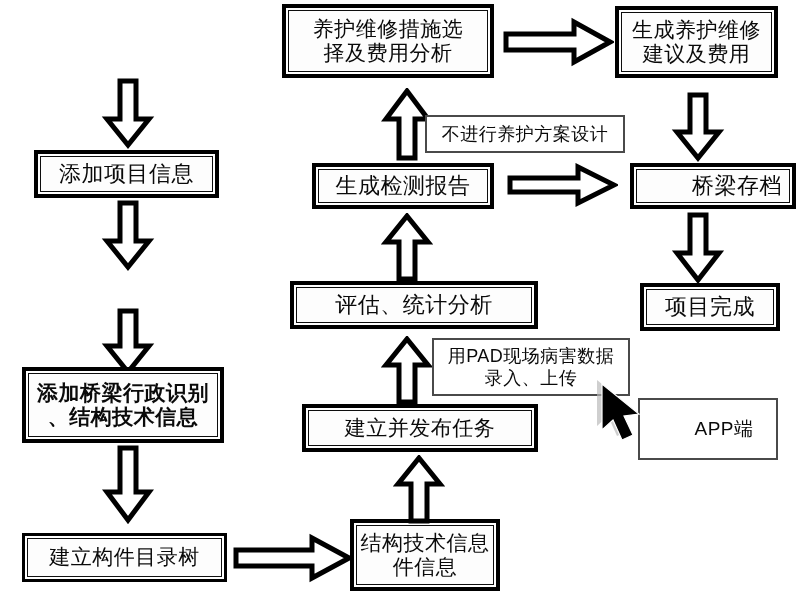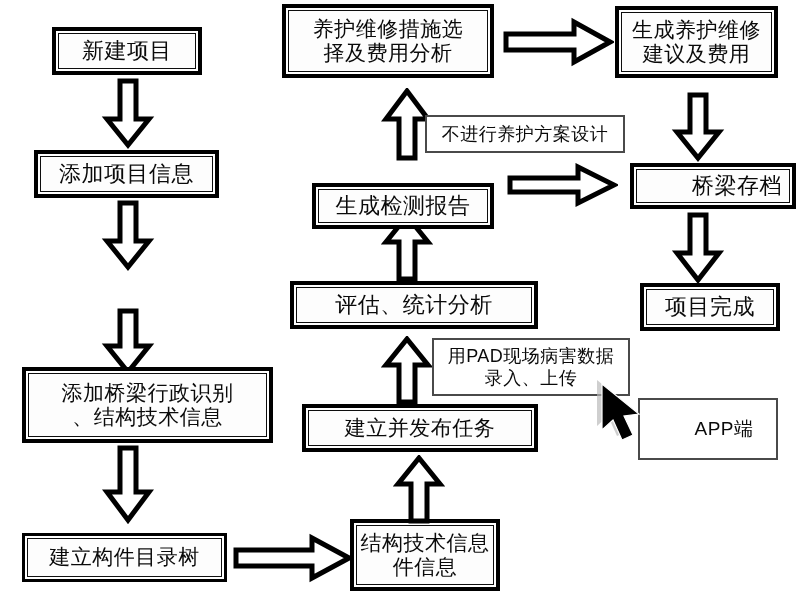--- a/index.html
+++ b/index.html
@@ -75,23 +75,20 @@
     fill: #000000;
     stroke: #ffffff;
     stroke-width: 1.2;
   }
 </style>
 </head>
 <body>
 
 <div id="canvas">
 
-  <div class="node heavy fs-22" style="left:52px; top:27px; width:150px; height:48px;">
-    <span class="label">新建项目</span>
-  </div>
 
   <div class="conn" style="left:99px; top:78px; width:58px; height:72px;">
     <svg width="58" height="72" viewBox="0 0 58 72">
       <polygon class="arrow-shape" points="21,3 37,3 37,41 50,41 29,67 8,41 21,41"></polygon>
     </svg>
   </div>
 
   <div class="node heavy fs-22" style="left:34px; top:150px; width:185px; height:48px;">
     <span class="label">添加项目信息</span>
   </div>
@@ -102,21 +99,21 @@
     </svg>
   </div>
 
 
   <div class="conn" style="left:99px; top:308px; width:58px; height:68px;">
     <svg width="58" height="68" viewBox="0 0 58 68">
       <polygon class="arrow-shape" points="21,3 37,3 37,38 50,38 29,64 8,38 21,38"></polygon>
     </svg>
   </div>
 
-  <div class="node heavy fs-21" style="left:22px; top:367px; width:251px; height:76px;">
+  <div class="node heavy fs-21" style="left:22px; top:367px; width:202px; height:76px;font-weight:bold;">
     <span class="label">添加桥梁行政识别
 、结构技术信息</span>
   </div>
 
   <div class="conn" style="left:99px; top:445px; width:58px; height:80px;">
     <svg width="58" height="80" viewBox="0 0 58 80">
       <polygon class="arrow-shape" points="21,3 37,3 37,47 50,47 29,75 8,47 21,47"></polygon>
     </svg>
   </div>
 
@@ -170,21 +167,21 @@
   <div class="node heavy fs-22" style="left:290px; top:281px; width:248px; height:48px;">
     <span class="label">评估、统计分析</span>
   </div>
 
   <div class="conn" style="left:378px; top:213px; width:58px; height:70px;">
     <svg width="58" height="70" viewBox="0 0 58 70">
       <polygon class="arrow-shape" points="29,3 50,29 37,29 37,66 21,66 21,29 8,29"></polygon>
     </svg>
   </div>
 
-  <div class="node heavy fs-22" style="left:312px; top:163px; width:182px; height:46px;margin-top:20px;">
+  <div class="node heavy fs-22" style="left:312px; top:163px; width:182px; height:46px;">
     <span class="label">生成检测报告</span>
   </div>
 
   <div class="conn" style="left:378px; top:88px; width:58px; height:74px;">
     <svg width="58" height="74" viewBox="0 0 58 74">
       <polygon class="arrow-shape" points="29,3 50,31 37,31 37,70 21,70 21,31 8,31"></polygon>
     </svg>
   </div>
 
   <div class="node heavy fs-21" style="left:282px; top:4px; width:212px; height:74px;">

